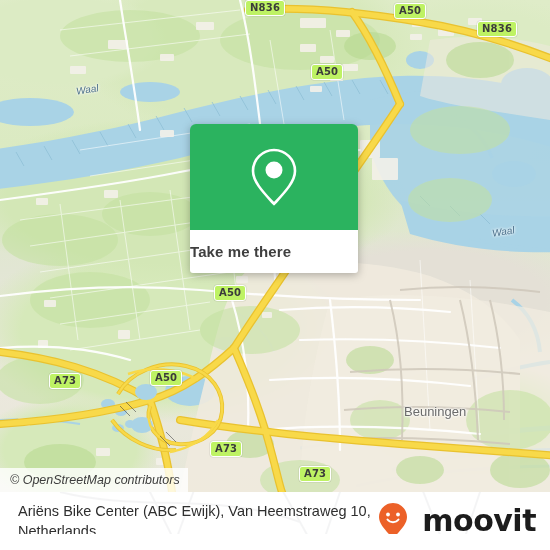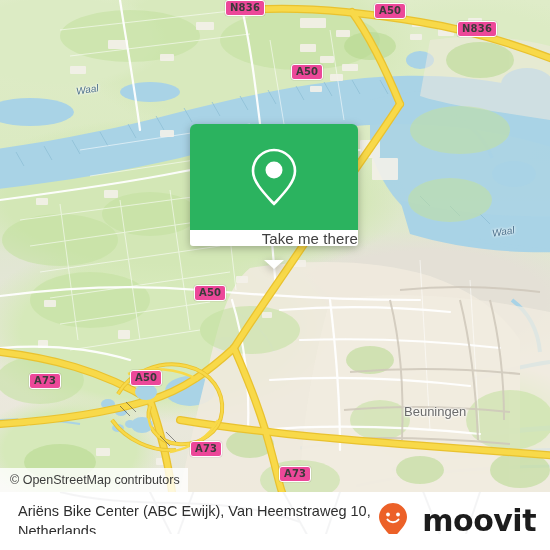--- a/index.html
+++ b/index.html
@@ -28,34 +28,35 @@
       radial-gradient(ellipse 170px 80px at 440px 140px, #dcebc4 0%, #dcebc4 55%, rgba(220,235,196,0) 75%),
       radial-gradient(ellipse 210px 90px at 430px 300px, #e4e0d6 0%, #e4e0d6 55%, rgba(228,224,214,0) 78%),
       radial-gradient(ellipse 160px 80px at 470px 420px, #d0e6b4 0%, #d0e6b4 50%, rgba(208,230,180,0) 75%),
       radial-gradient(ellipse 120px 70px at 70px 450px, #d6e9ba 0%, #d6e9ba 55%, rgba(214,233,186,0) 78%),
       linear-gradient(180deg, #dfecc8 0%, #dbeac2 30%, #e2e6d4 55%, #ece8de 75%, #e6e7d8 100%);
   }
 
   
   .shield {
     position: absolute;
-    background: #ec4899;
+    background: #bef264;
     border: 1.5px solid #ffffff;
     border-radius: 3px;
     color: #3b3b3b;
     font-size: 10px;
     font-weight: bold;
     line-height: 14px;
     height: 16px;
     padding: 0 4px;
     letter-spacing: .2px;
     white-space: nowrap;
     font-family: "DejaVu Sans", sans-serif;
     box-shadow: 0 0 0 .5px rgba(0,0,0,.10);
     text-align:center;
+    margin-left:20px;
   }
 
   
   .placelabel {
     position: absolute;
     color: #6b6b6b;
     font-size: 13px;
     white-space: nowrap;
     text-shadow: 0 0 3px #fff, 0 0 3px #fff, 0 0 2px #fff;
     font-family: "Liberation Sans", sans-serif;
@@ -77,24 +78,25 @@
     filter: drop-shadow(0 2px 4px rgba(0,0,0,.28));
     z-index: 40;
   }
   .card-head {
     height: 106px;
     background: #2bb35f;
     border-radius: 6px 6px 0 0;
     display: flex; align-items: center; justify-content: center;
   }
   .card-body {
-    height: 16px;
+    height: 43px;
     background: #ffffff;
-    display: flex; align-items: center; justify-content: flex-end;
+    display: flex; align-items: center; justify-content: flex-start;
     border-radius: 0 0 3px 3px;
+    font-weight: bold;
   }
   .card-label {
     color: #3f3f3f;
     font-size: 15px;
     letter-spacing: .1px;
   }
   .card-tail {
     position: absolute;
     left: 50%; top: 136px;
     margin-left: -10px;
@@ -109,20 +111,21 @@
     position: absolute;
     left: 0; top: 468px;
     height: 24px;
     padding: 0 8px 0 10px;
     background: rgba(255,255,255,.80);
     display: flex; align-items: center;
     font-size: 12.5px;
     color: #3c3c3c;
     z-index: 50;
     white-space: nowrap;
+    font-style: italic;
   }
 
   
   .footer {
     position: absolute;
     left: 0; top: 492px; width: 550px; height: 42px;
     background: #ffffff;
     overflow: hidden;
   }
   .footer-watermark {

